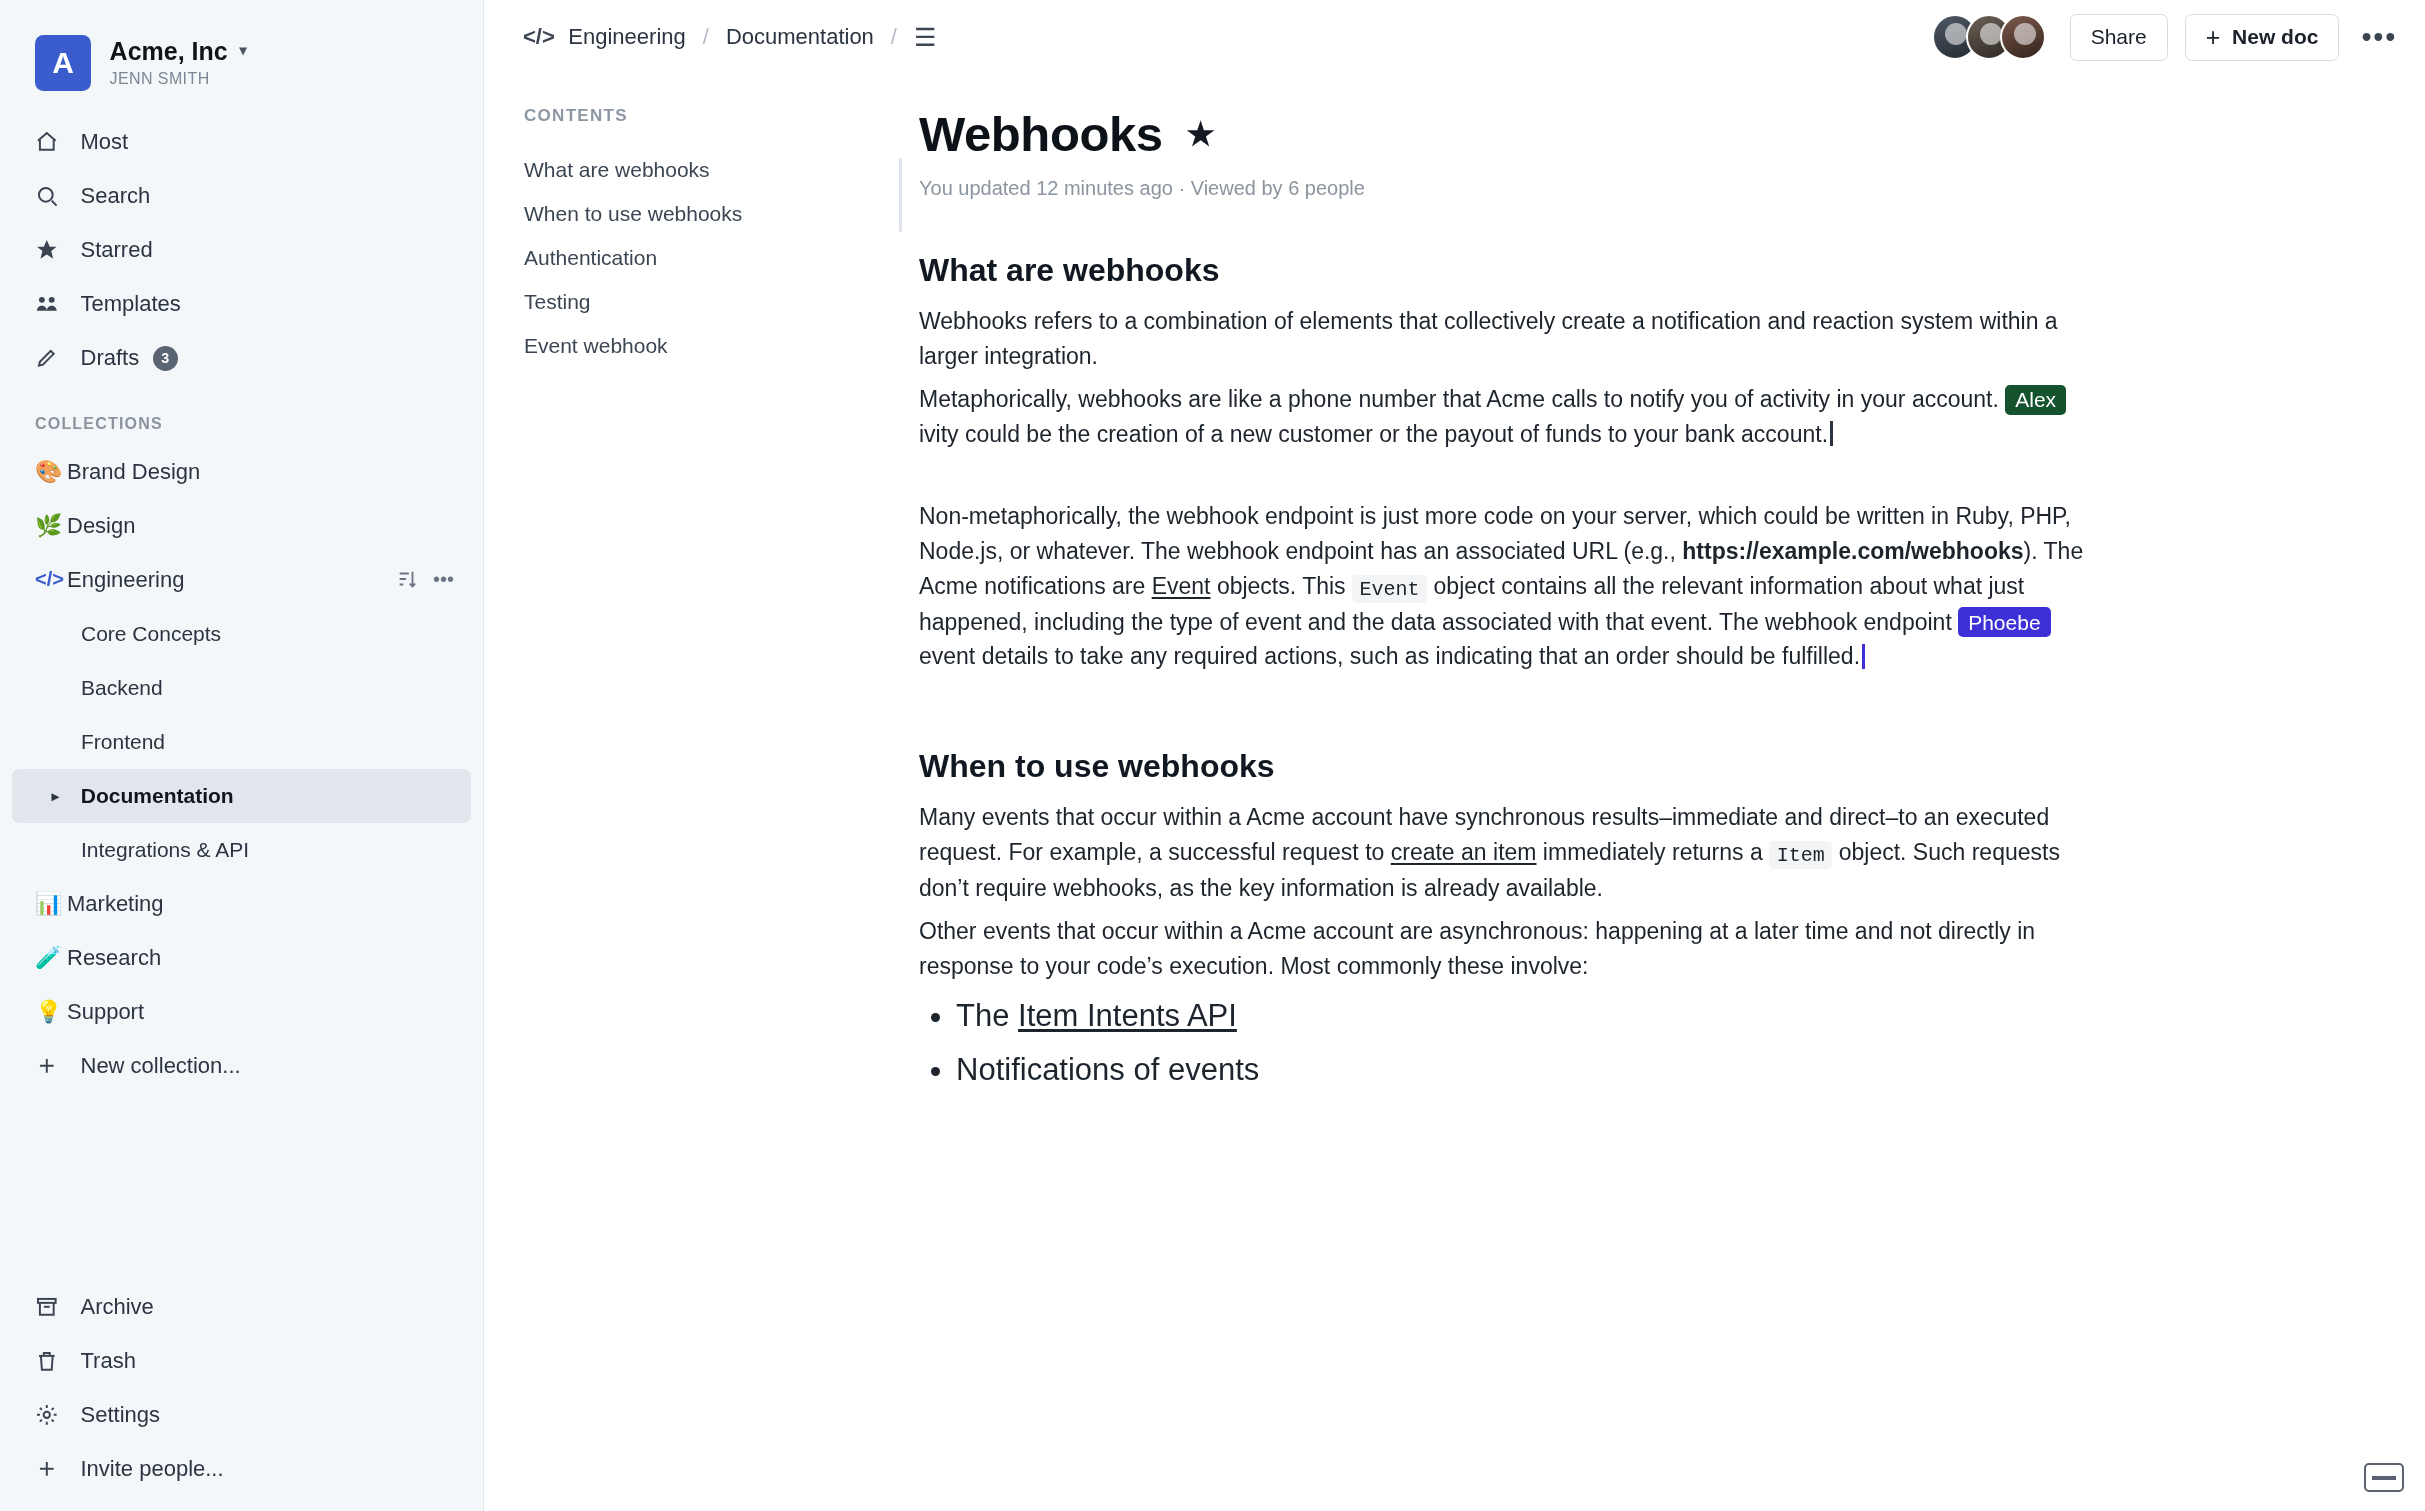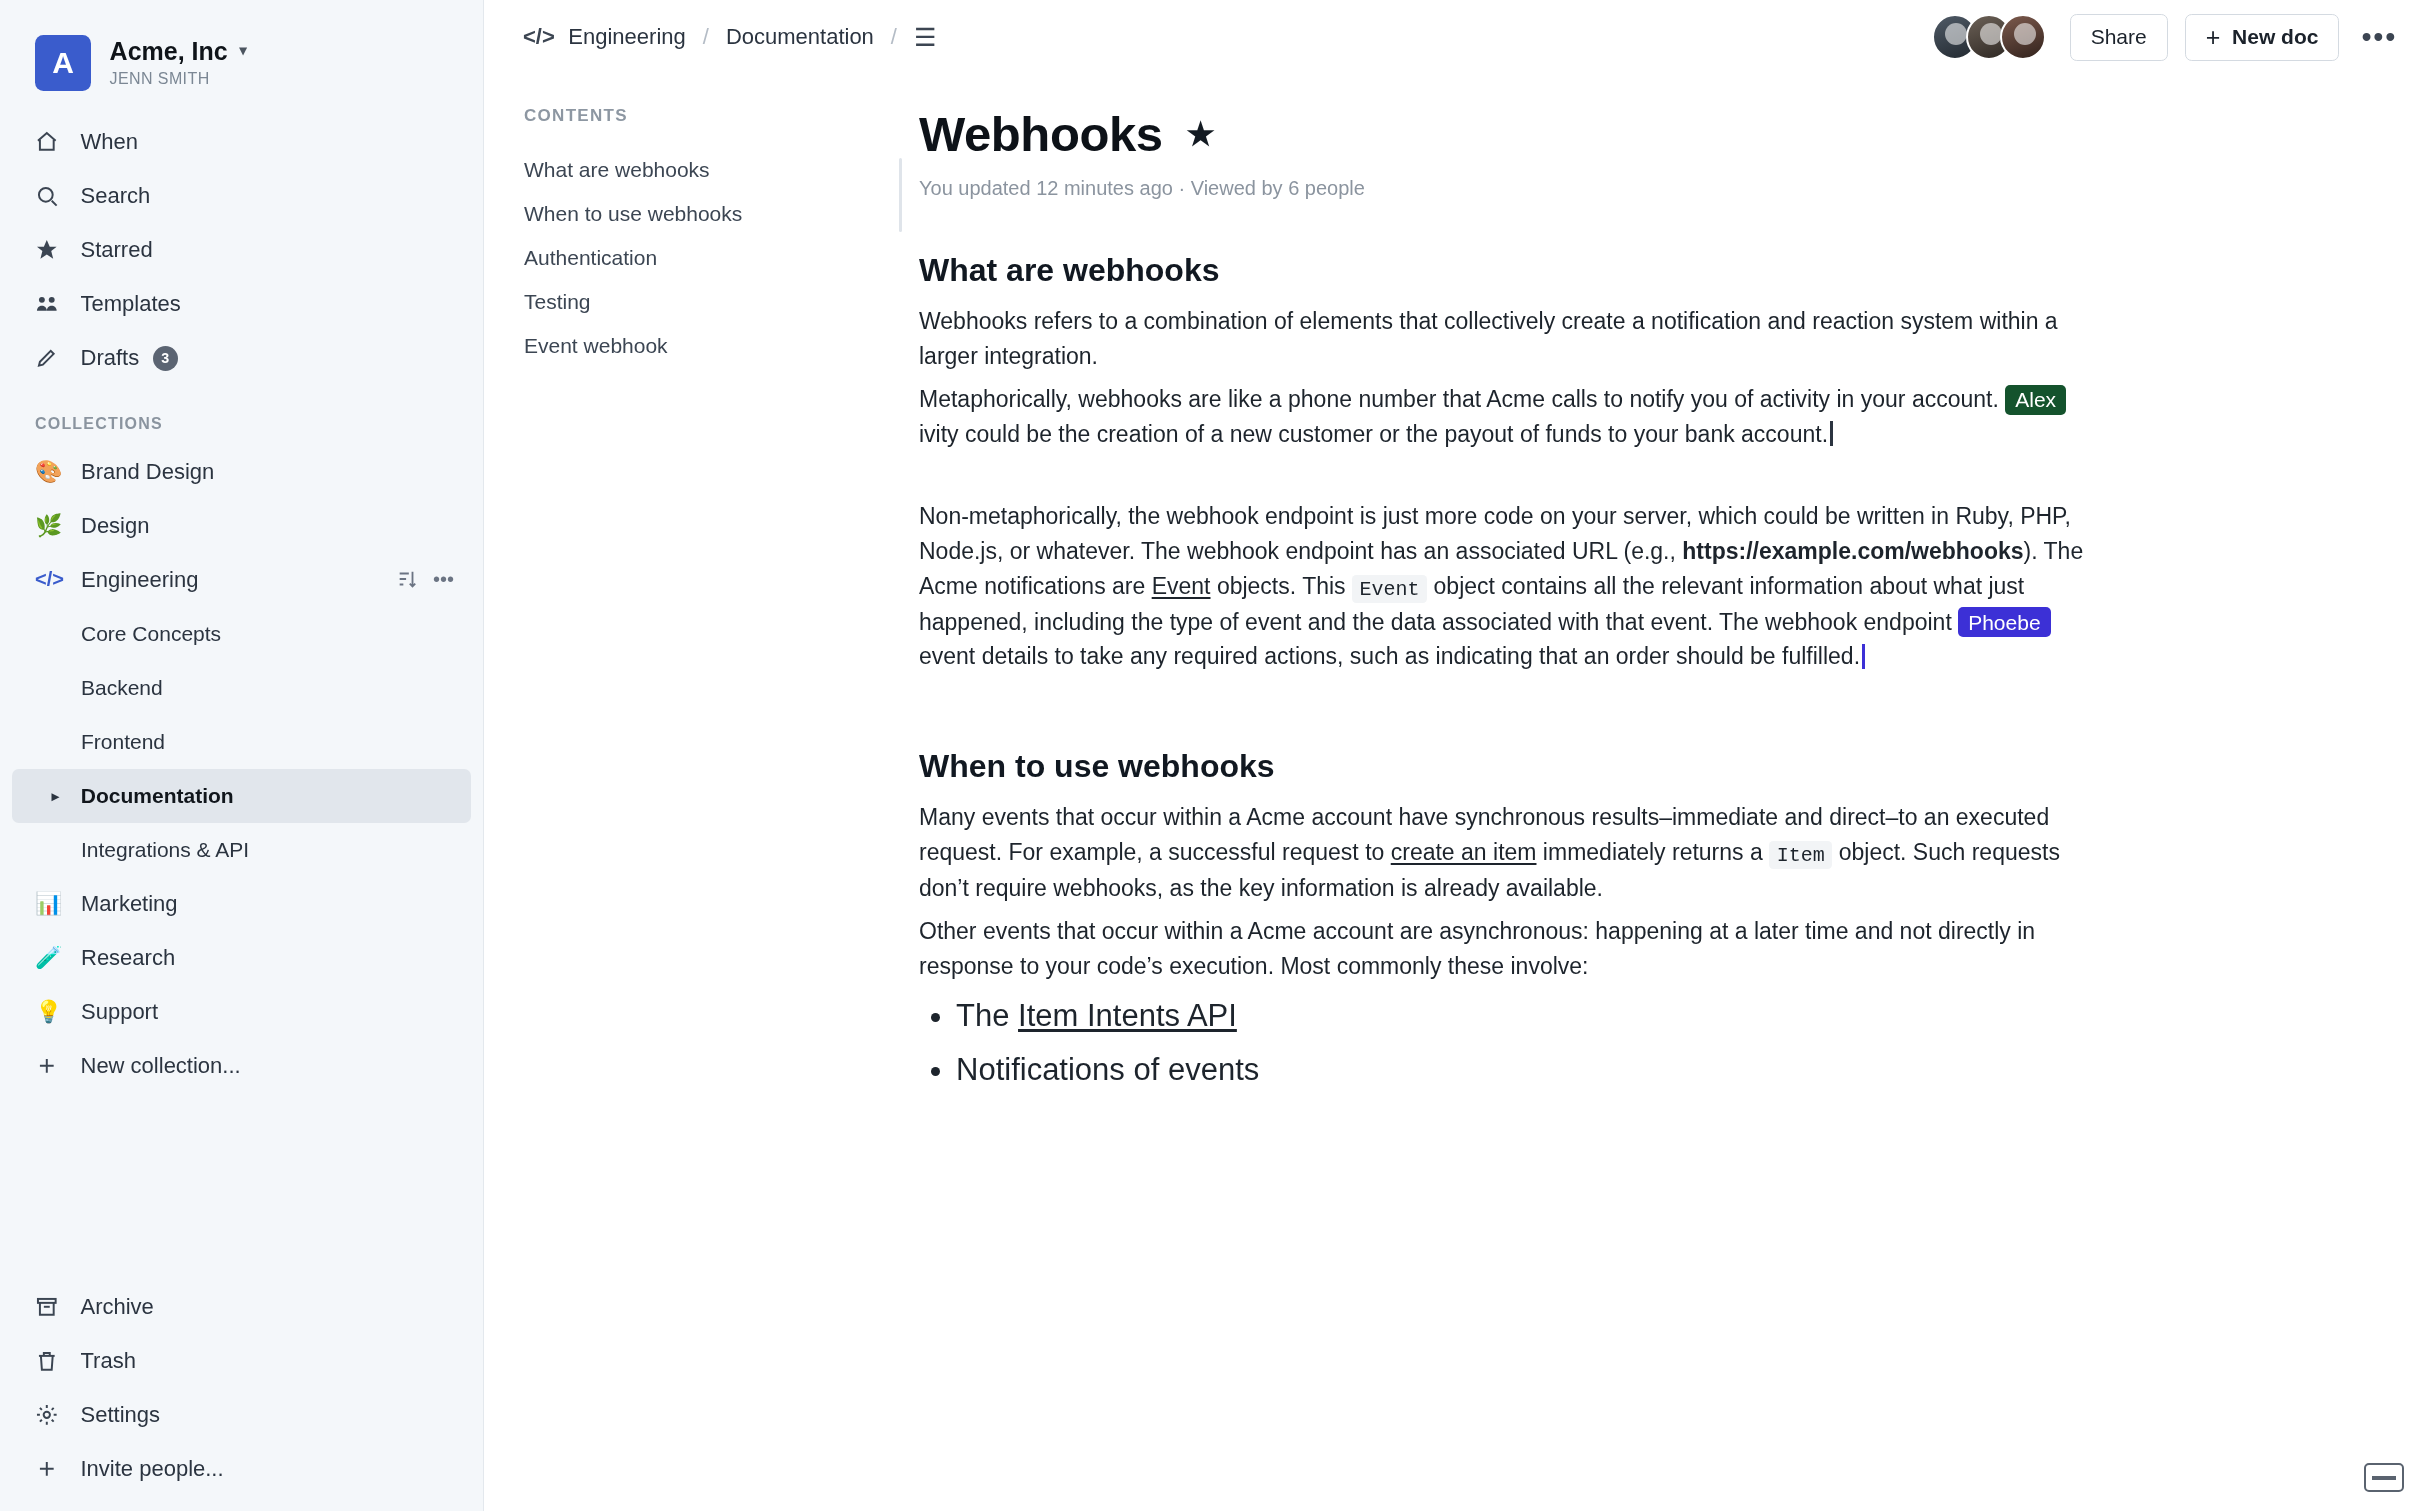--- a/index.html
+++ b/index.html
@@ -86,21 +86,21 @@
   .coll-item {
     display: flex; align-items: center;
     height: 54px;
     padding: 0 29px 0 35px;
     font-size: 22px;
     color: #2b3440;
     cursor: pointer;
     position: relative;
   }
   .coll-item .emoji { width: 32px; flex: 0 0 32px; font-size: 22px; }
-  .coll-item .label { margin-left: 14px; }
+  .coll-item .label { margin-left: 0; }
   .coll-actions {
     position: absolute; right: 29px; display: flex; gap: 15px;
     color: #6b7483; font-size: 20px;
   }
   .child-item {
     display: flex; align-items: center;
     height: 54px;
     padding: 0 29px 0 81px;
     font-size: 21px;
     color: #2b3440;
@@ -285,21 +285,21 @@
 
     <div class="nav">
 
       <div class="nav-item">
         <span class="ico">
           <svg width="23.6" height="23.6" viewBox="0 0 24 24" fill="none" stroke="#3b4552" stroke-width="2">
               <path d="M3 11l9-8 9 8"></path>
               <path d="M5 10v10h14V10"></path>
             </svg>
         </span>
-        <span class="label">When</span>
+        <span class="label">Most</span>
       </div>
 
       <div class="nav-item">
         <span class="ico">
           <svg width="23.6" height="23.6" viewBox="0 0 24 24" fill="none" stroke="#3b4552" stroke-width="2">
               <circle cx="11" cy="11" r="7"></circle>
               <path d="M17 17l5 5"></path>
             </svg>
         </span>
         <span class="label">Search</span>

